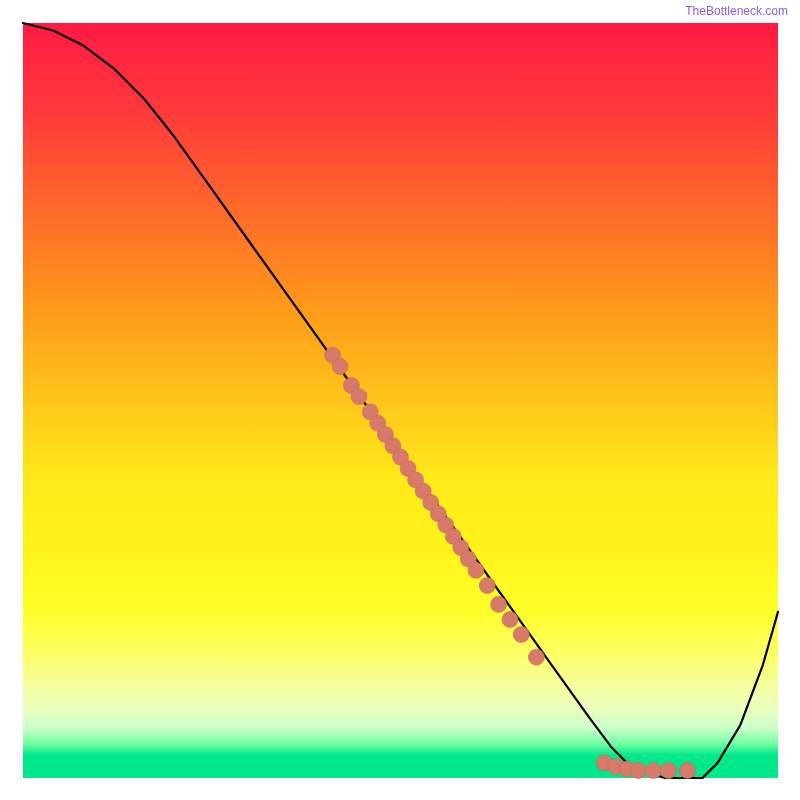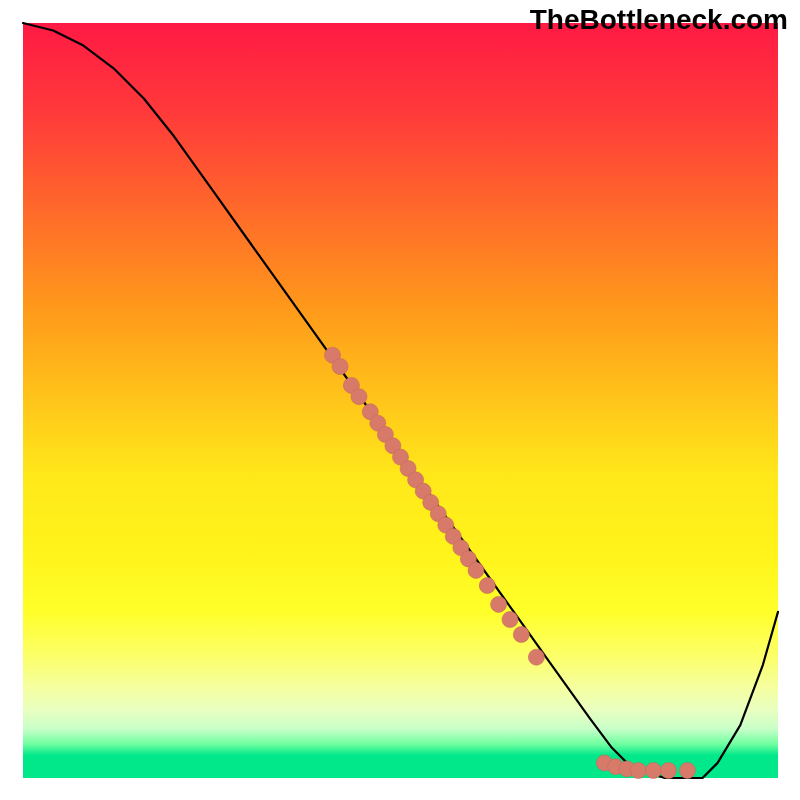--- a/index.html
+++ b/index.html
@@ -7,23 +7,23 @@
     width: 800px;
     height: 800px;
     position: relative;
     background: #fff;
     font-family: Arial, sans-serif;
   }
   .watermark {
     position: absolute;
     top: 4px;
     right: 12px;
-    font-size: 28px;
-    color: #000000;
-    font-weight: 700;
+    font-size: 12px;
+    color: #8b5cf6;
+    font-weight: 400;
     z-index: 10;
   }
   .plot-area {
     position: absolute;
     left: 23px;
     top: 23px;
     width: 755px;
     height: 755px;
     background: linear-gradient(to bottom,
       #ff1a44 0%,

